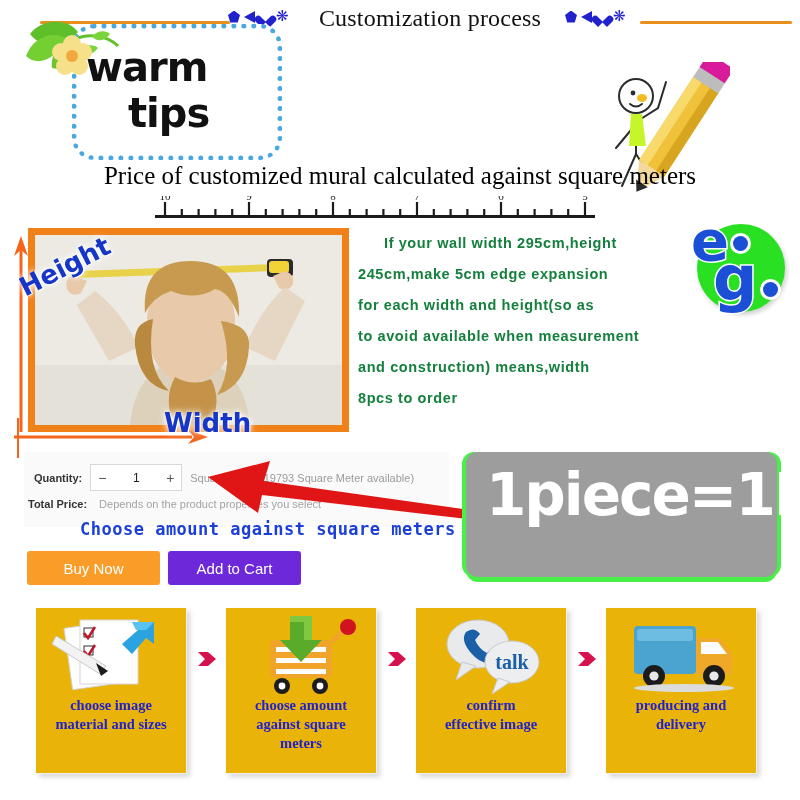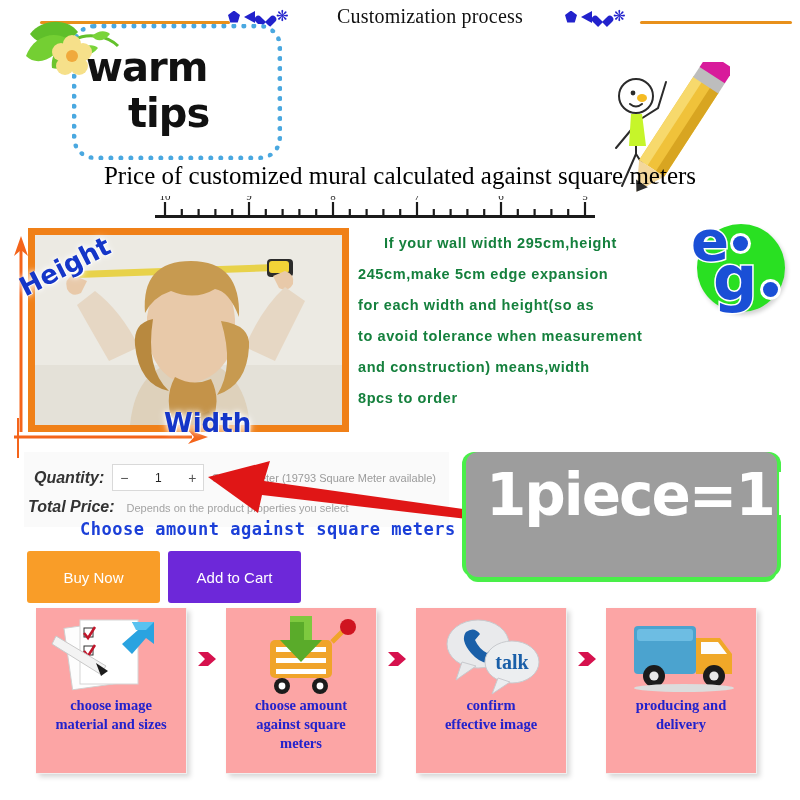--- a/index.html
+++ b/index.html
@@ -14,21 +14,21 @@
 
   
   .hdr-rule{position:absolute;height:3px;background:#e8901b;border-radius:2px;}
   .hdr-rule.left{left:40px;top:21px;width:190px;}
   .hdr-rule.right{left:640px;top:21px;width:152px;}
 
   .hdr-title{
     position:absolute;left:300px;top:5px;width:260px;
     text-align:center;
     font-family:"Liberation Serif", serif;
-    font-size:20px;color:#111;letter-spacing:.2px;
+    font-size:24px;color:#111;letter-spacing:.2px;
   }
   .deco{position:absolute;top:9px;display:flex;gap:4px;align-items:center;}
   .deco.d-left{left:228px;}
   .deco.d-right{left:565px;}
   .deco span{display:inline-block;color:#2222cc;font-size:15px;line-height:15px;}
   .sh-pent{width:12px;height:12px;background:#2222cc;clip-path:polygon(50% 0,100% 38%,81% 100%,19% 100%,0 38%);}
   .sh-tri{width:0;height:0;border-top:6px solid transparent;border-bottom:6px solid transparent;border-right:11px solid #2222cc;}
   .sh-heart{position:relative;width:13px;height:12px;}
   .sh-heart:before,.sh-heart:after{content:"";position:absolute;top:0;width:7px;height:11px;background:#2222cc;border-radius:7px 7px 0 0;}
   .sh-heart:before{left:6px;transform:rotate(45deg);transform-origin:0 100%;}
@@ -102,21 +102,21 @@
   .eg-g{left:16px;top:18px;font-size:62px;}
   .eg-dot2{left:66px;top:58px;width:15px;height:15px;border-radius:50%;background:#1a4fd6;box-shadow:0 0 0 3px #fff;}
 
   
   .order-panel{
     position:absolute;left:24px;top:452px;width:425px;height:75px;
     background:#fafafa;
   }
   .qty-row{position:absolute;left:34px;top:464px;display:flex;align-items:center;gap:8px;}
   .qty-label,.tp-label{
-    font-family:"Liberation Sans", sans-serif;font-size:16px;color:#333;font-weight:700;font-style:italic;
+    font-family:"Liberation Sans", sans-serif;font-size:11px;color:#333;font-weight:700;
   }
   .stepper{
     display:flex;align-items:center;border:1px solid #d9d9d9;background:#fff;
     height:25px;width:90px;justify-content:space-between;
   }
   .stepper button{
     border:0;background:transparent;font-size:14px;color:#555;cursor:pointer;
     width:22px;height:23px;line-height:1;font-family:"Liberation Sans", sans-serif;padding:0;
   }
   .stepper input{
@@ -131,21 +131,21 @@
 
   .choose-line{
     position:absolute;left:40px;top:519px;
     font-family:"DejaVu Sans Mono","Liberation Mono",monospace;
     font-size:17px;font-weight:700;color:#1b3fd8;letter-spacing:.5px;margin-left:40px;
   }
   .btn-row{position:absolute;left:27px;top:551px;display:flex;gap:8px;}
   .btn{
     border:0;border-radius:3px;color:#fff;cursor:pointer;
     font-family:"Liberation Sans", sans-serif;font-size:15px;
-    height:52px;display:flex;align-items:center;justify-content:center;
+    height:34px;display:flex;align-items:center;justify-content:center;
   }
   .btn-buy{background:#f99d28;width:133px;}
   .btn-cart{background:#6d28d9;width:133px;}
 
   
   .piece-badge{
     position:absolute;left:466px;top:452px;width:311px;height:125px;
     background:#9d9d9d;border-radius:12px;
     box-shadow:0 5px 0 0 #49ef49, -4px 0 0 0 #49ef49, 4px 0 0 0 #49ef49;
   }
@@ -154,21 +154,21 @@
     font-family:"DejaVu Sans", sans-serif;font-weight:700;font-size:58px;
     letter-spacing:-2px;line-height:1;
   }
 
   
   .red-arrow{position:absolute;left:200px;top:455px;width:320px;height:70px;}
 
   
   .steps{position:absolute;left:0;top:600px;width:800px;height:185px;}
   .step{
-    position:absolute;width:150px;height:165px;background:#fca5a5;
+    position:absolute;width:150px;height:165px;background:#eab308;
     box-shadow:3px 3px 5px rgba(0,0,0,.16);
     border-right:1px solid #efefef;border-bottom:1px solid #efefef;
   }
   .step .icon{position:absolute;left:0;top:6px;width:150px;height:82px;}
   .step .cap{
     position:absolute;left:0;top:88px;width:150px;text-align:center;
     font-family:"Liberation Serif", serif;font-weight:700;font-size:14.5px;
     color:#2222cc;line-height:19px;
   }
   .step-arrow{position:absolute;top:48px;width:22px;height:22px;}
@@ -321,21 +321,21 @@
     <line x1="10" y1="0" x2="10" y2="40" stroke="#f4641a" stroke-width="2"></line>
   </svg>
 
   <div class="lbl-height">Height</div>
   <div class="lbl-width">Width</div>
 
   <div class="eg-text">
     <div class="ind">If your wall width 295cm,height</div>
     <div>245cm,make 5cm edge expansion</div>
     <div>for each width and height(so as</div>
-    <div>to avoid tolerance when measurement</div>
+    <div>to avoid available when measurement</div>
     <div>and construction) means,width</div>
     <div>8pcs to order</div>
   </div>
 
   <div class="eg-badge">
     <span class="ltr eg-e">e</span>
     <span class="eg-dot1" style="position:absolute;"></span>
     <span class="ltr eg-g">g</span>
     <span class="eg-dot2" style="position:absolute;"></span>
   </div>

